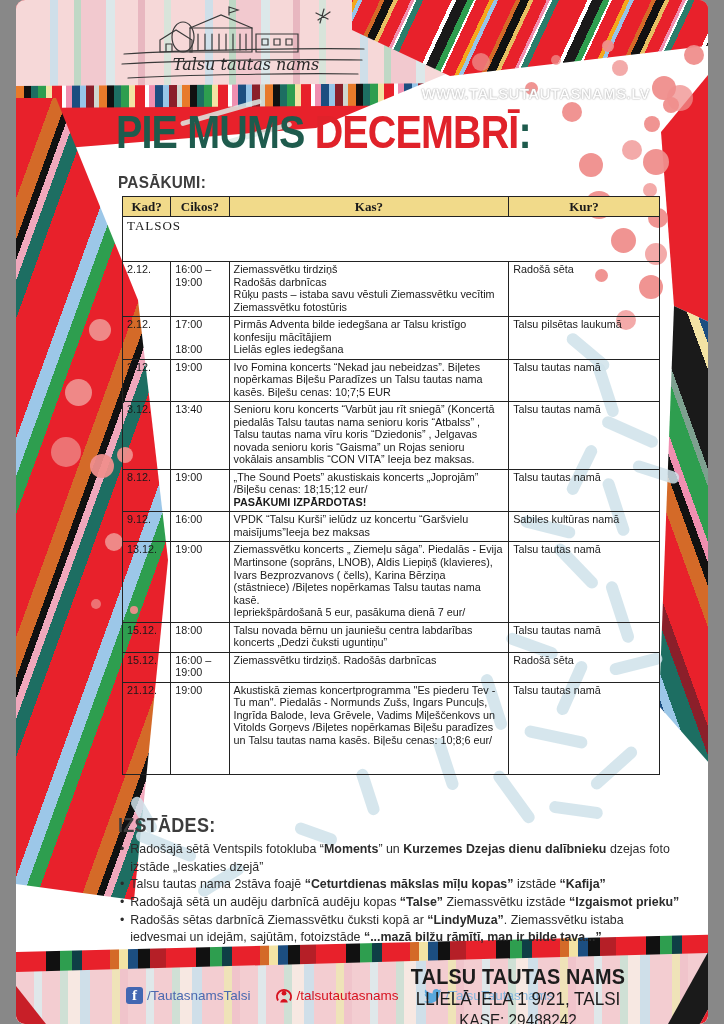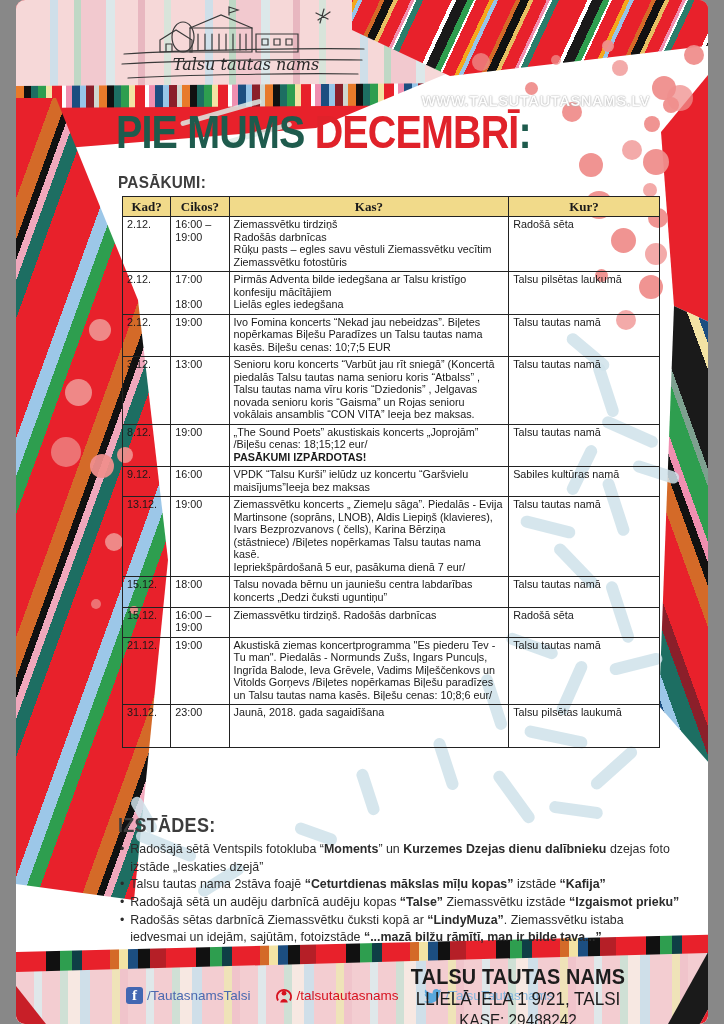--- a/index.html
+++ b/index.html
@@ -48,21 +48,21 @@
     clip-path:polygon(652px 1024px,700px 938px,724px 938px,724px 952px,684px 1024px);}
   .wedge-red-br{position:absolute;left:0;top:0;width:724px;height:1024px;background:#e8212b;z-index:7;
     clip-path:polygon(684px 1024px,724px 952px,724px 1024px);}
   .wedge-red-bl{position:absolute;left:0;top:0;width:724px;height:1024px;background:#c81f28;z-index:7;
     clip-path:polygon(0 986px,30px 1024px,0 1024px);}
 
   .dot{position:absolute;border-radius:50%;background:#ef8e8c;z-index:7;}
   .stroke{position:absolute;border-radius:999px;background:#cfe2ea;z-index:7;}
 
   
-  .website{position:absolute;top:92px;right:58px;z-index:10;font-size:15px;letter-spacing:.4px;
+  .website{position:absolute;top:85px;right:58px;z-index:10;font-size:15px;letter-spacing:.4px;
     color:#fdfdfd;text-shadow:0 0 1px #9a9a9a, 0 0 2px #bdbdbd;font-weight:bold;}
   .logo{position:absolute;left:104px;top:4px;z-index:10;}
   .title{position:absolute;left:100px;top:104px;z-index:10;font-size:47px;font-weight:bold;
     letter-spacing:-1px;transform:scaleX(.84);transform-origin:left top;white-space:nowrap;}
   .title .t1,.title .colon{color:#1e5b4d;}
   .title .t2{color:#e0222a;}
   .sec-head{position:absolute;left:102px;z-index:10;font-weight:bold;color:#3d3d3d;
     transform:scaleX(.9);transform-origin:left top;letter-spacing:.3px;}
   .pasakumi{top:173px;font-size:17px;}
   .izstades{top:814px;font-size:20px;}
@@ -202,50 +202,53 @@
         <col class="c-kas">
         <col class="c-kur">
       </colgroup>
     <thead>
       <tr>
         <th>Kad?</th>
         <th>Cikos?</th>
         <th>Kas?</th>
         <th>Kur?</th>
       </tr>
+      <tr>
+        <td class="group" colspan="4">TALSOS</td>
+      </tr>
     </thead>
     <tbody>
         <tr>
           <td class="pre">2.12.</td>
           <td class="pre">16:00 –
 19:00</td>
           <td class="pre">Ziemassvētku tirdziņš
 Radošās darbnīcas
-Rūķu pasts – egles savu vēstuli Ziemassvētku vecītim
+Rūķu pasts – istaba savu vēstuli Ziemassvētku vecītim
 Ziemassvētku fotostūris</td>
           <td class="pre">Radošā sēta</td>
         </tr>
         <tr>
           <td class="pre">2.12.</td>
           <td class="pre">17:00
 
 18:00</td>
           <td class="pre">Pirmās Adventa bilde iedegšana ar Talsu kristīgo konfesiju mācītājiem
 Lielās egles iedegšana</td>
           <td class="pre">Talsu pilsētas laukumā</td>
         </tr>
         <tr>
           <td class="pre">2.12.</td>
           <td class="pre">19:00</td>
           <td class="pre">Ivo Fomina koncerts “Nekad jau nebeidzas”. Biļetes nopērkamas Biļešu Paradīzes un Talsu tautas nama kasēs. Biļešu cenas: 10;7;5 EUR</td>
           <td class="pre">Talsu tautas namā</td>
         </tr>
         <tr>
           <td class="pre">3.12.</td>
-          <td class="pre">13:00</td>
+          <td class="pre">13:40</td>
           <td class="pre">Senioru koru koncerts “Varbūt jau rīt sniegā” (Koncertā piedalās Talsu tautas nama senioru koris “Atbalss” , Talsu tautas nama vīru koris “Dziedonis” , Jelgavas novada senioru koris “Gaisma” un Rojas senioru vokālais ansamblis “CON VITA” Ieeja bez maksas.</td>
           <td class="pre">Talsu tautas namā</td>
         </tr>
         <tr>
           <td class="pre">8.12.</td>
           <td class="pre">19:00</td>
           <td class="pre">„The Sound Poets” akustiskais  koncerts „Joprojām”
 /Biļešu cenas: 18;15;12 eur/<div class="b">PASĀKUMI IZPĀRDOTAS!</div></td>
           <td class="pre">Talsu tautas namā</td>
         </tr>
@@ -273,26 +276,20 @@
           <td class="pre">16:00 –
 19:00</td>
           <td class="pre">Ziemassvētku tirdziņš. Radošās darbnīcas</td>
           <td class="pre">Radošā sēta</td>
         </tr>
         <tr>
           <td class="pre">21.12.</td>
           <td class="pre">19:00</td>
           <td class="pre">Akustiskā ziemas koncertprogramma "Es piederu Tev - Tu man". Piedalās - Normunds Zušs, Ingars Puncuļs, Ingrīda Balode, Ieva Grēvele, Vadims Miļeščenkovs un Vitolds Gorņevs /Biļetes nopērkamas Biļešu paradīzes un Talsu tautas nama kasēs. Biļešu cenas: 10;8;6 eur/</td>
           <td class="pre">Talsu tautas namā</td>
-        </tr>
-        <tr>
-          <td class="pre">31.12.</td>
-          <td class="pre">23:00</td>
-          <td class="pre">Jaunā, 2018.  gada sagaidīšana</td>
-          <td class="pre">Talsu pilsētas laukumā</td>
         </tr>
       </tbody>
   </table>
 
   <div class="sec-head izstades">IZSTĀDES:</div>
   <ul class="exh-list">
       <li><span>Radošajā sētā Ventspils fotokluba “</span><span class="b">Moments</span><span>” un </span><span class="b">Kurzemes Dzejas dienu dalībnieku</span><span> dzejas foto izstāde „Ieskaties dzejā”</span></li>
       <li><span>Talsu tautas nama 2stāva foajē </span><span class="b">“Ceturtdienas mākslas mīļu kopas”</span><span> izstāde </span><span class="b">“Kafija”</span></li>
       <li><span>Radošajā sētā un  audēju darbnīcā audēju kopas </span><span class="b">“Talse”</span><span> Ziemassvētku izstāde </span><span class="b">“Izgaismot prieku”</span></li>
       <li><span>Radošās sētas darbnīcā Ziemassvētku čuksti kopā ar </span><span class="b">“LindyMuza”</span><span>. Ziemassvētku istaba iedvesmai un idejām, sajūtām, fotoizstāde </span><span class="b">“...mazā bilžu rāmītī, man ir bilde tava...”</span></li>

